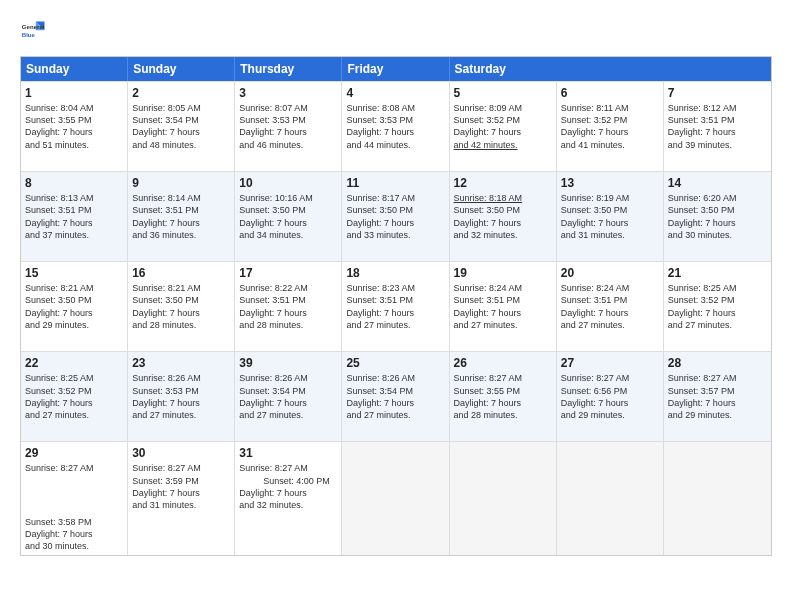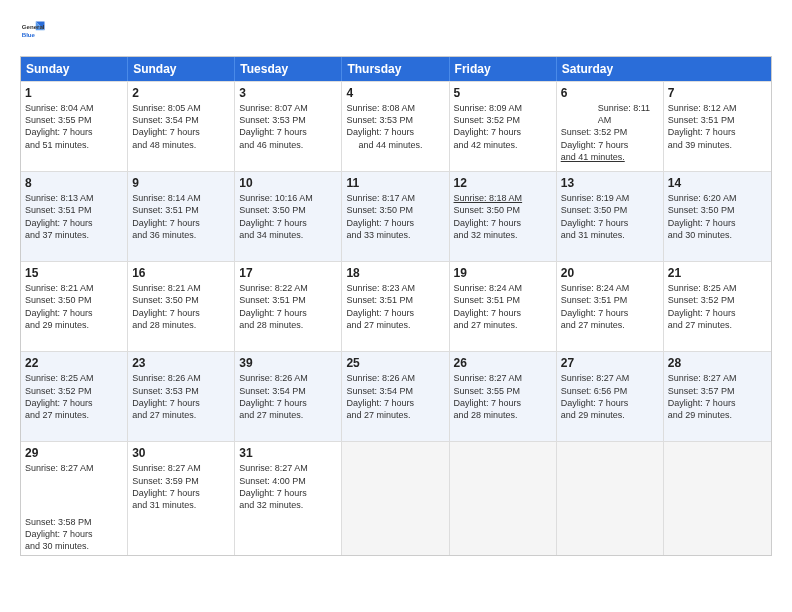--- a/index.html
+++ b/index.html
@@ -115,21 +115,20 @@
     <div class="title-block">
       <div class="main-title"></div>
       <div class="subtitle"></div>
     </div>
   </div>
 
   <div class="calendar">
     <div class="cal-header-row" id="cal-header">
         <div class="cal-header-cell">Sunday</div>
         <div class="cal-header-cell">Sunday</div>
-        <div class="cal-header-cell">Tuesday</div>
         <div class="cal-header-cell">Thursday</div>
         <div class="cal-header-cell">Friday</div>
         <div class="cal-header-cell">Saturday</div>
       </div>
     <div class="cal-body" id="cal-body">
         <div class="cal-row">
           <div class="cal-cell">
             <span class="day-num">1</span>
             <span style="display: block;">Sunrise: 8:04 AM</span>
             <span style="display: block;">Sunset: 3:55 PM</span>
@@ -148,35 +147,35 @@
             <span style="display: block;">Sunrise: 8:07 AM</span>
             <span style="display: block;">Sunset: 3:53 PM</span>
             <span style="display: block;">Daylight: 7 hours</span>
             <span style="display: block;">and 46 minutes.</span>
           </div>
           <div class="cal-cell">
             <span class="day-num">4</span>
             <span style="display: block;">Sunrise: 8:08 AM</span>
             <span style="display: block;">Sunset: 3:53 PM</span>
             <span style="display: block;">Daylight: 7 hours</span>
-            <span style="display: block; margin-left: 12px;">and 44 minutes.</span>
+            <span style="display: block;">and 44 minutes.</span>
           </div>
           <div class="cal-cell">
             <span class="day-num">5</span>
             <span style="display: block;">Sunrise: 8:09 AM</span>
             <span style="display: block;">Sunset: 3:52 PM</span>
             <span style="display: block;">Daylight: 7 hours</span>
-            <span style="display: block;">and 42 minutes.</span>
+            <span style="display: block; text-decoration: underline;">and 42 minutes.</span>
           </div>
           <div class="cal-cell">
             <span class="day-num">6</span>
-            <span style="display: block; margin-left: 37px;">Sunrise: 8:11 AM</span>
+            <span style="display: block;">Sunrise: 8:11 AM</span>
             <span style="display: block;">Sunset: 3:52 PM</span>
             <span style="display: block;">Daylight: 7 hours</span>
-            <span style="display: block; text-decoration: underline;">and 41 minutes.</span>
+            <span style="display: block;">and 41 minutes.</span>
           </div>
           <div class="cal-cell">
             <span class="day-num">7</span>
             <span style="display: block;">Sunrise: 8:12 AM</span>
             <span style="display: block;">Sunset: 3:51 PM</span>
             <span style="display: block;">Daylight: 7 hours</span>
             <span style="display: block;">and 39 minutes.</span>
           </div>
         </div>
         <div class="cal-row alt-row">
@@ -343,21 +342,21 @@
           <div class="cal-cell">
             <span class="day-num">30</span>
             <span style="display: block;">Sunrise: 8:27 AM</span>
             <span style="display: block;">Sunset: 3:59 PM</span>
             <span style="display: block;">Daylight: 7 hours</span>
             <span style="display: block;">and 31 minutes.</span>
           </div>
           <div class="cal-cell">
             <span class="day-num">31</span>
             <span style="display: block;">Sunrise: 8:27 AM</span>
-            <span style="display: block;">Sunset: 4:00 PM</span>
+            <span style="display: block; margin-left: 24px;">Sunset: 4:00 PM</span>
             <span style="display: block;">Daylight: 7 hours</span>
             <span style="display: block;">and 32 minutes.</span>
           </div>
           <div class="cal-cell empty"></div>
           <div class="cal-cell empty"></div>
           <div class="cal-cell empty"></div>
           <div class="cal-cell empty"></div>
         </div>
       </div>
   </div>

